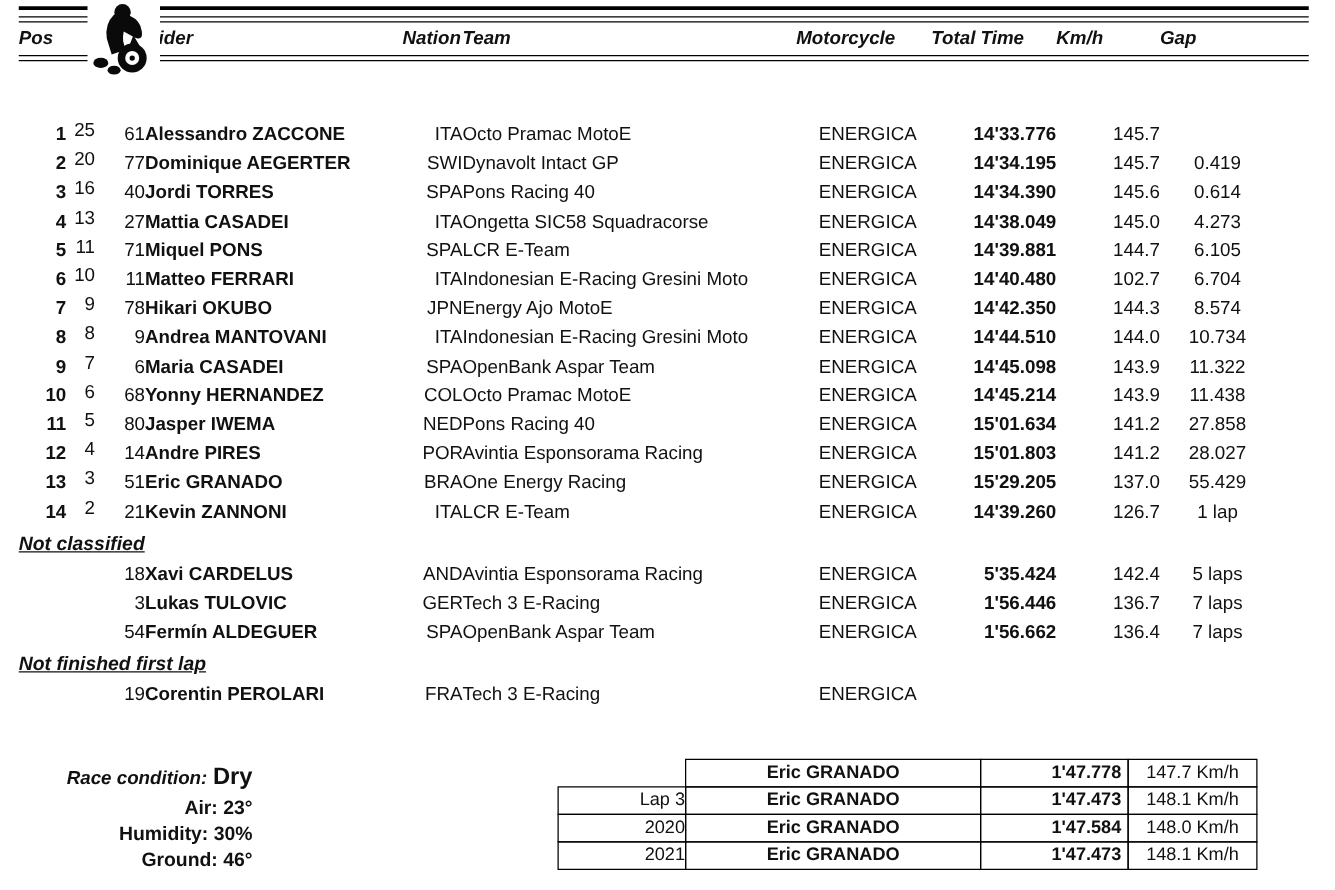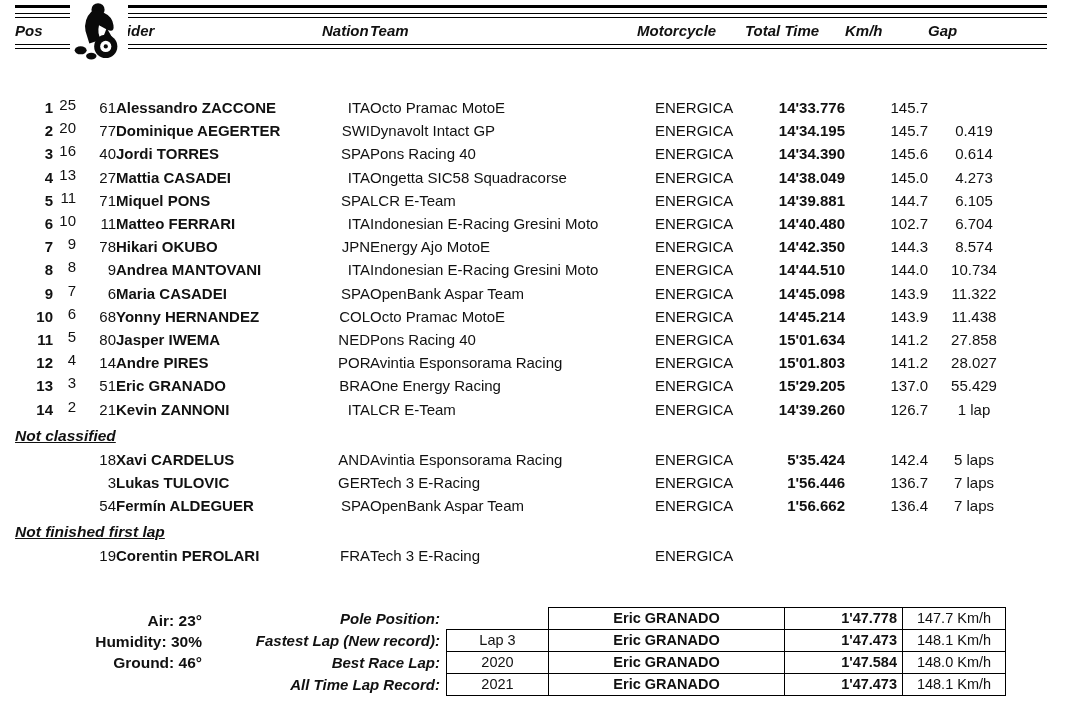--- a/index.html
+++ b/index.html
@@ -51,21 +51,21 @@
   .cond-line{font-weight:bold;font-size:15.5px;line-height:21px;}
 
   .rec-labels{position:absolute;left:205px;top:608px;width:235px;text-align:right;}
   .rec-label{font-weight:bold;font-style:italic;font-size:15px;line-height:22px;height:22px;}
 
   .rec-table{position:absolute;left:447px;top:608px;}
   .rec-row{display:flex;height:22px;}
   .rec-cell{box-sizing:border-box;border:1px solid #000;margin-left:-1px;margin-top:-1px;
             height:23px;line-height:21px;font-size:14.5px;white-space:nowrap;}
   .rec-cell.ghost{border:none;}
-  .rc-lap{width:103px;text-align:center;}
+  .rc-lap{width:103px;text-align:right;}
   .rc-name{width:237px;text-align:center;font-weight:bold;}
   .rc-time{width:119px;text-align:right;padding-right:5px;font-weight:bold;}
   .rc-speed{width:104px;text-align:center;}
 </style>
 </head>
 <body>
 
 <div class="page">
 
   <div class="thead">
@@ -354,31 +354,29 @@
           <td class="c-moto">ENERGICA</td>
           <td class="c-time"></td>
           <td class="c-kmh"></td>
           <td class="c-gap"></td>
         </tr>
       </tbody>
   </table>
 
   <div class="bottom">
     <div class="conditions">
+      <div class="cond-line1">
+        <span class="cond-label">Race condition:</span>
+        <span class="cond-dry">Dry</span>
+      </div>
       <div class="cond-line">Air: 23°</div>
       <div class="cond-line">Humidity: 30%</div>
       <div class="cond-line">Ground: 46°</div>
     </div>
 
-    <div class="rec-labels" id="recLabels">
-        <div class="rec-label">Pole Position:</div>
-        <div class="rec-label">Fastest Lap (New record):</div>
-        <div class="rec-label">Best Race Lap:</div>
-        <div class="rec-label">All Time Lap Record:</div>
-      </div>
     <div class="rec-table" id="recTable">
         <div class="rec-row">
           <div class="rec-cell rc-lap ghost"></div>
           <div class="rec-cell rc-name">Eric GRANADO</div>
           <div class="rec-cell rc-time">1'47.778</div>
           <div class="rec-cell rc-speed">147.7 Km/h</div>
         </div>
         <div class="rec-row">
           <div class="rec-cell rc-lap">Lap 3</div>
           <div class="rec-cell rc-name">Eric GRANADO</div>

